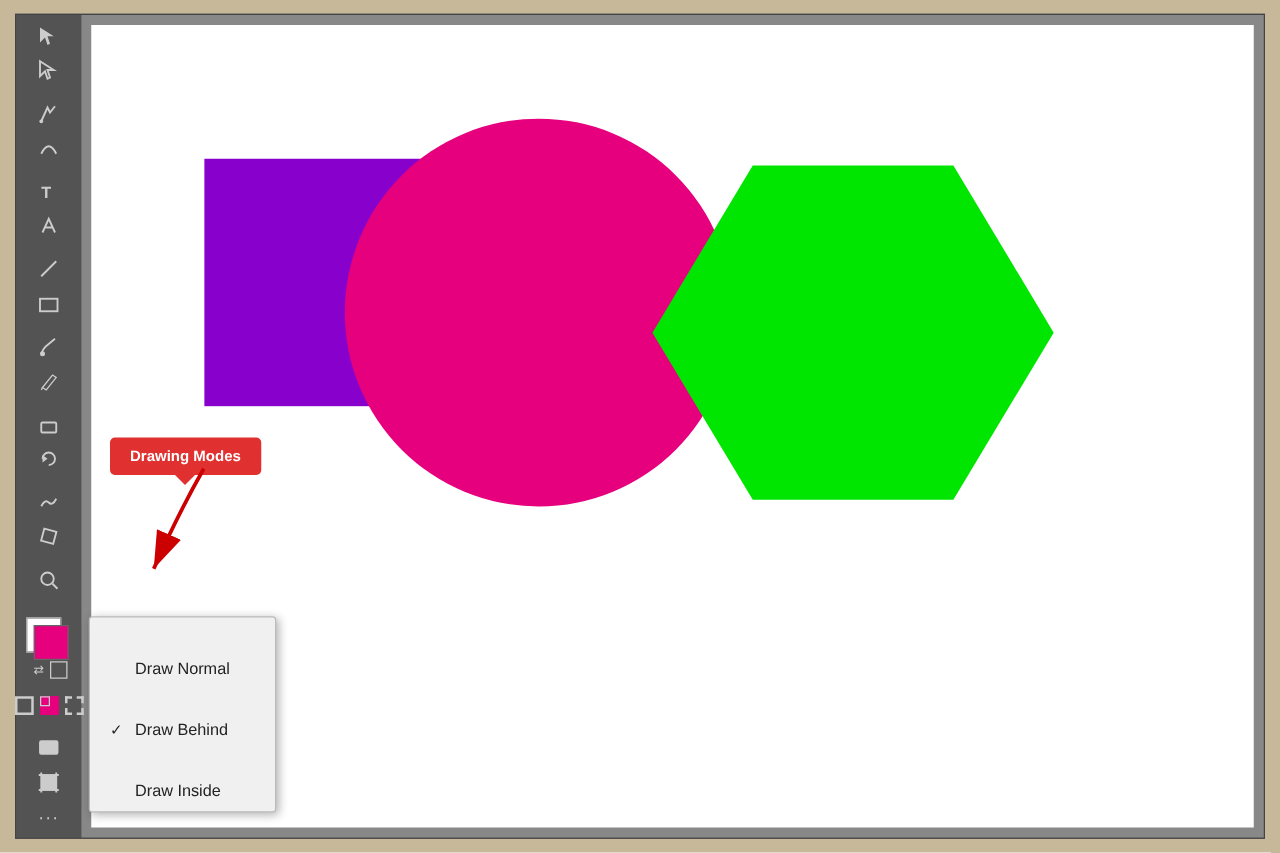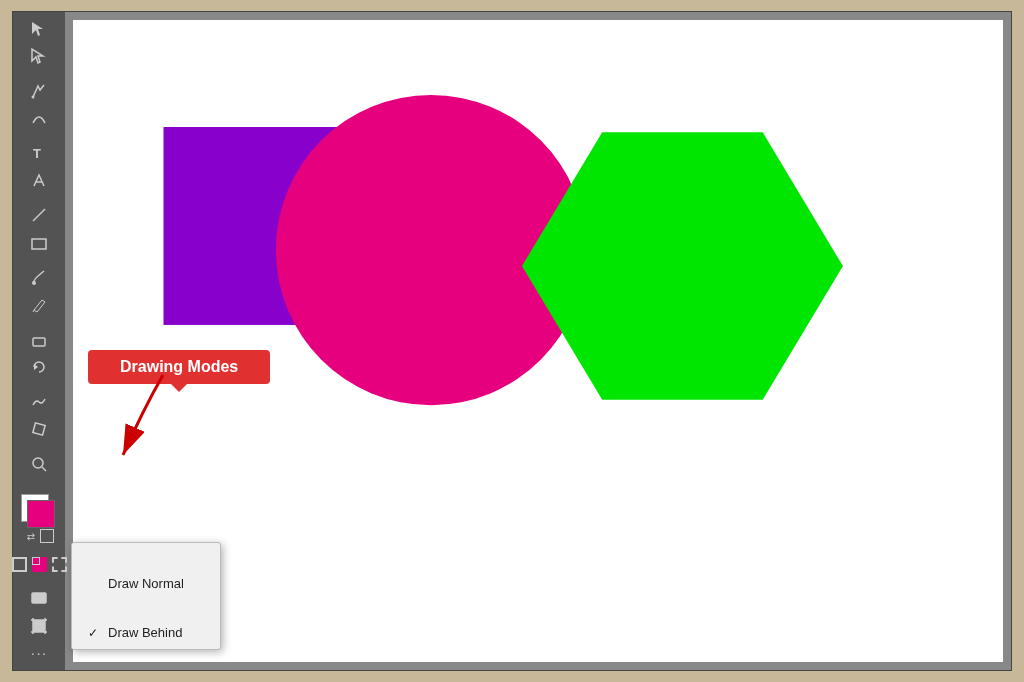--- a/index.html
+++ b/index.html
@@ -137,23 +137,23 @@
       overflow: visible;
     }
 
     
     .tooltip-callout {
       position: absolute;
       top: 330px;
       left: 15px;
       background: #e03030;
       color: white;
-      font-size: 16px;
+      font-size: 12px;
       font-weight: bold;
-      padding: 8px 32px;
+      padding: 8px 16px;
       border-radius: 4px;
       white-space: nowrap;
       z-index: 20;
     }
 
     .tooltip-callout::after {
       content: '';
       position: absolute;
       bottom: -8px;
       left: 50%;
@@ -388,15 +388,19 @@
 
   <div class="dropdown-menu">
     <div class="menu-item">
       <span class="checkmark">&nbsp;</span>
       <span>Draw Normal</span>
     </div>
     <div class="menu-item checked">
       <span class="checkmark">✓</span>
       <span>Draw Behind</span>
     </div>
+    <div class="menu-item">
+      <span class="checkmark">&nbsp;</span>
+      <span>Draw Inside</span>
+    </div>
   </div>
 
 </div>
 
 </body></html>

